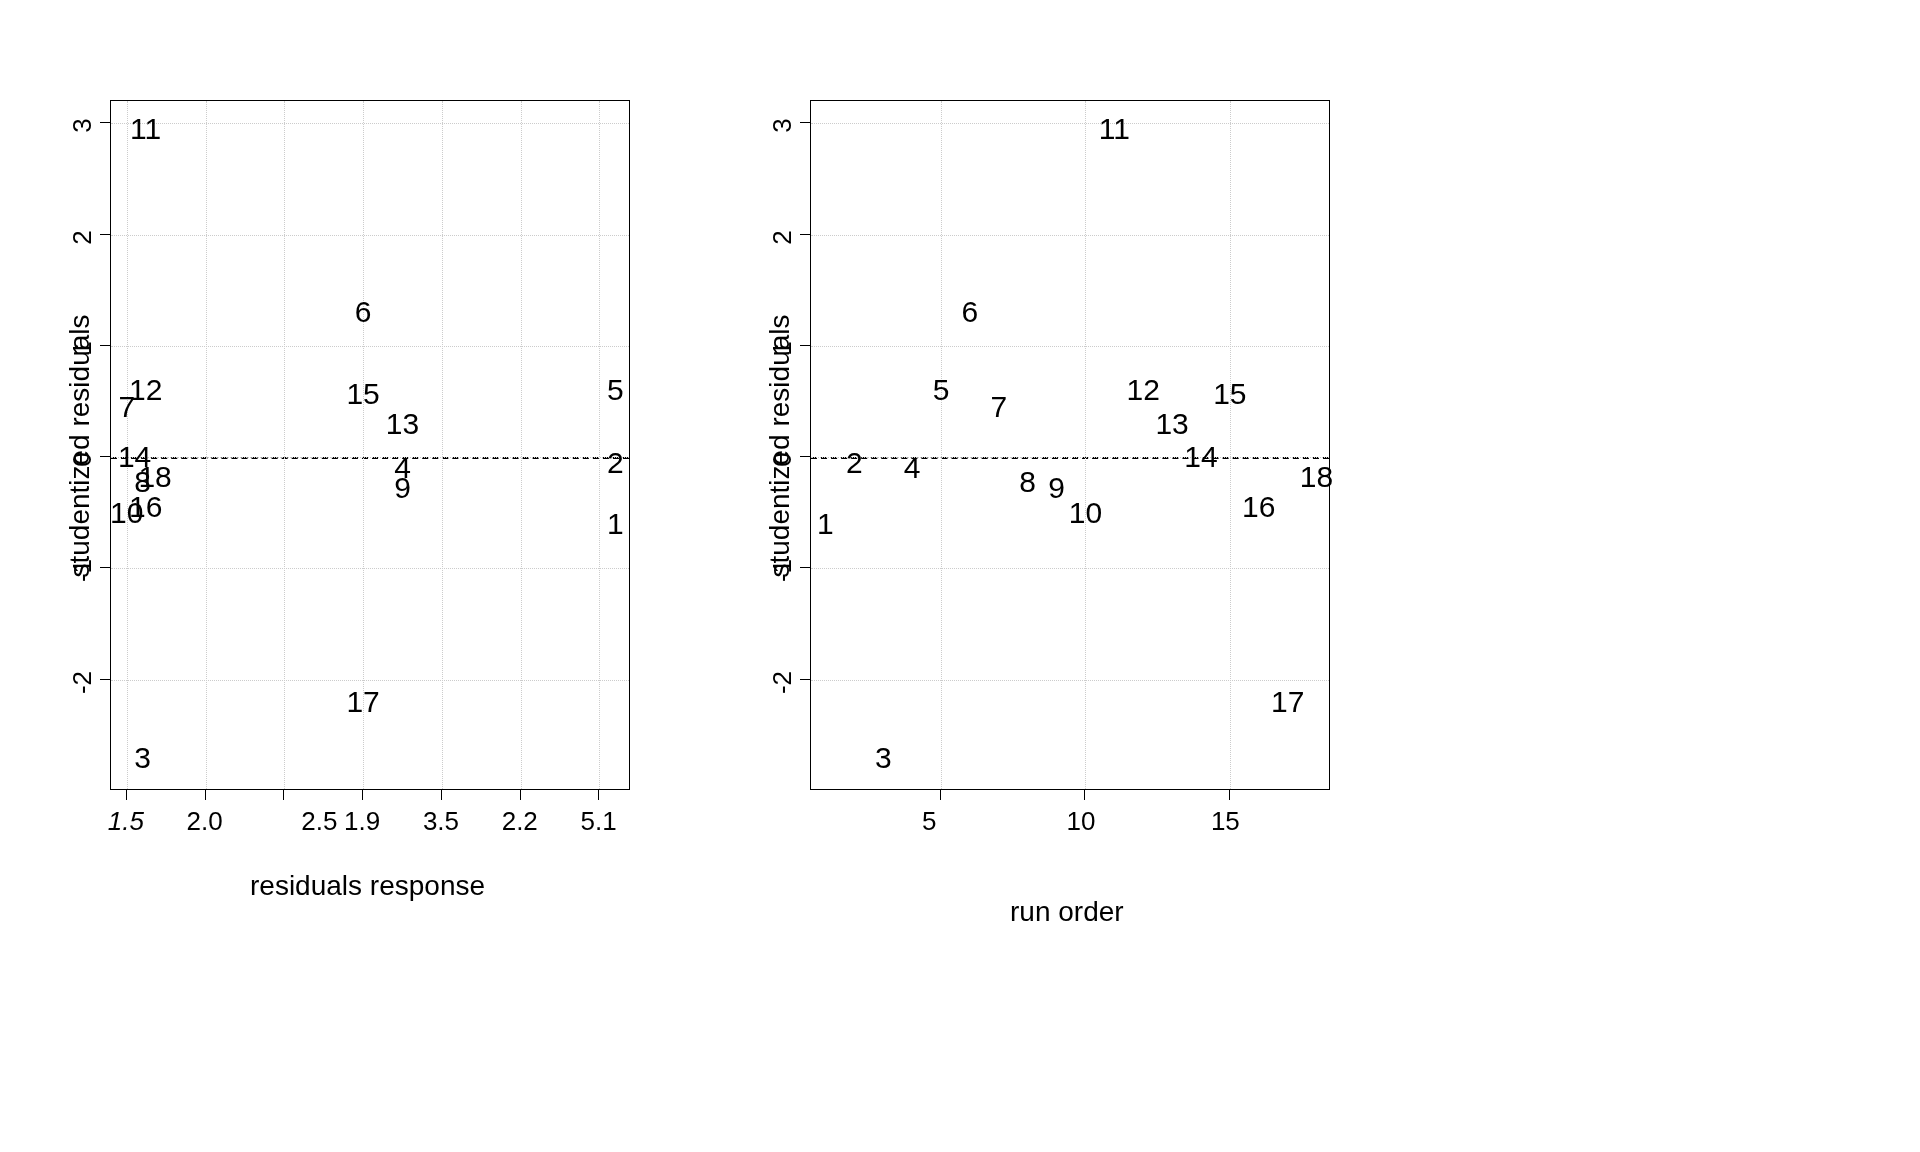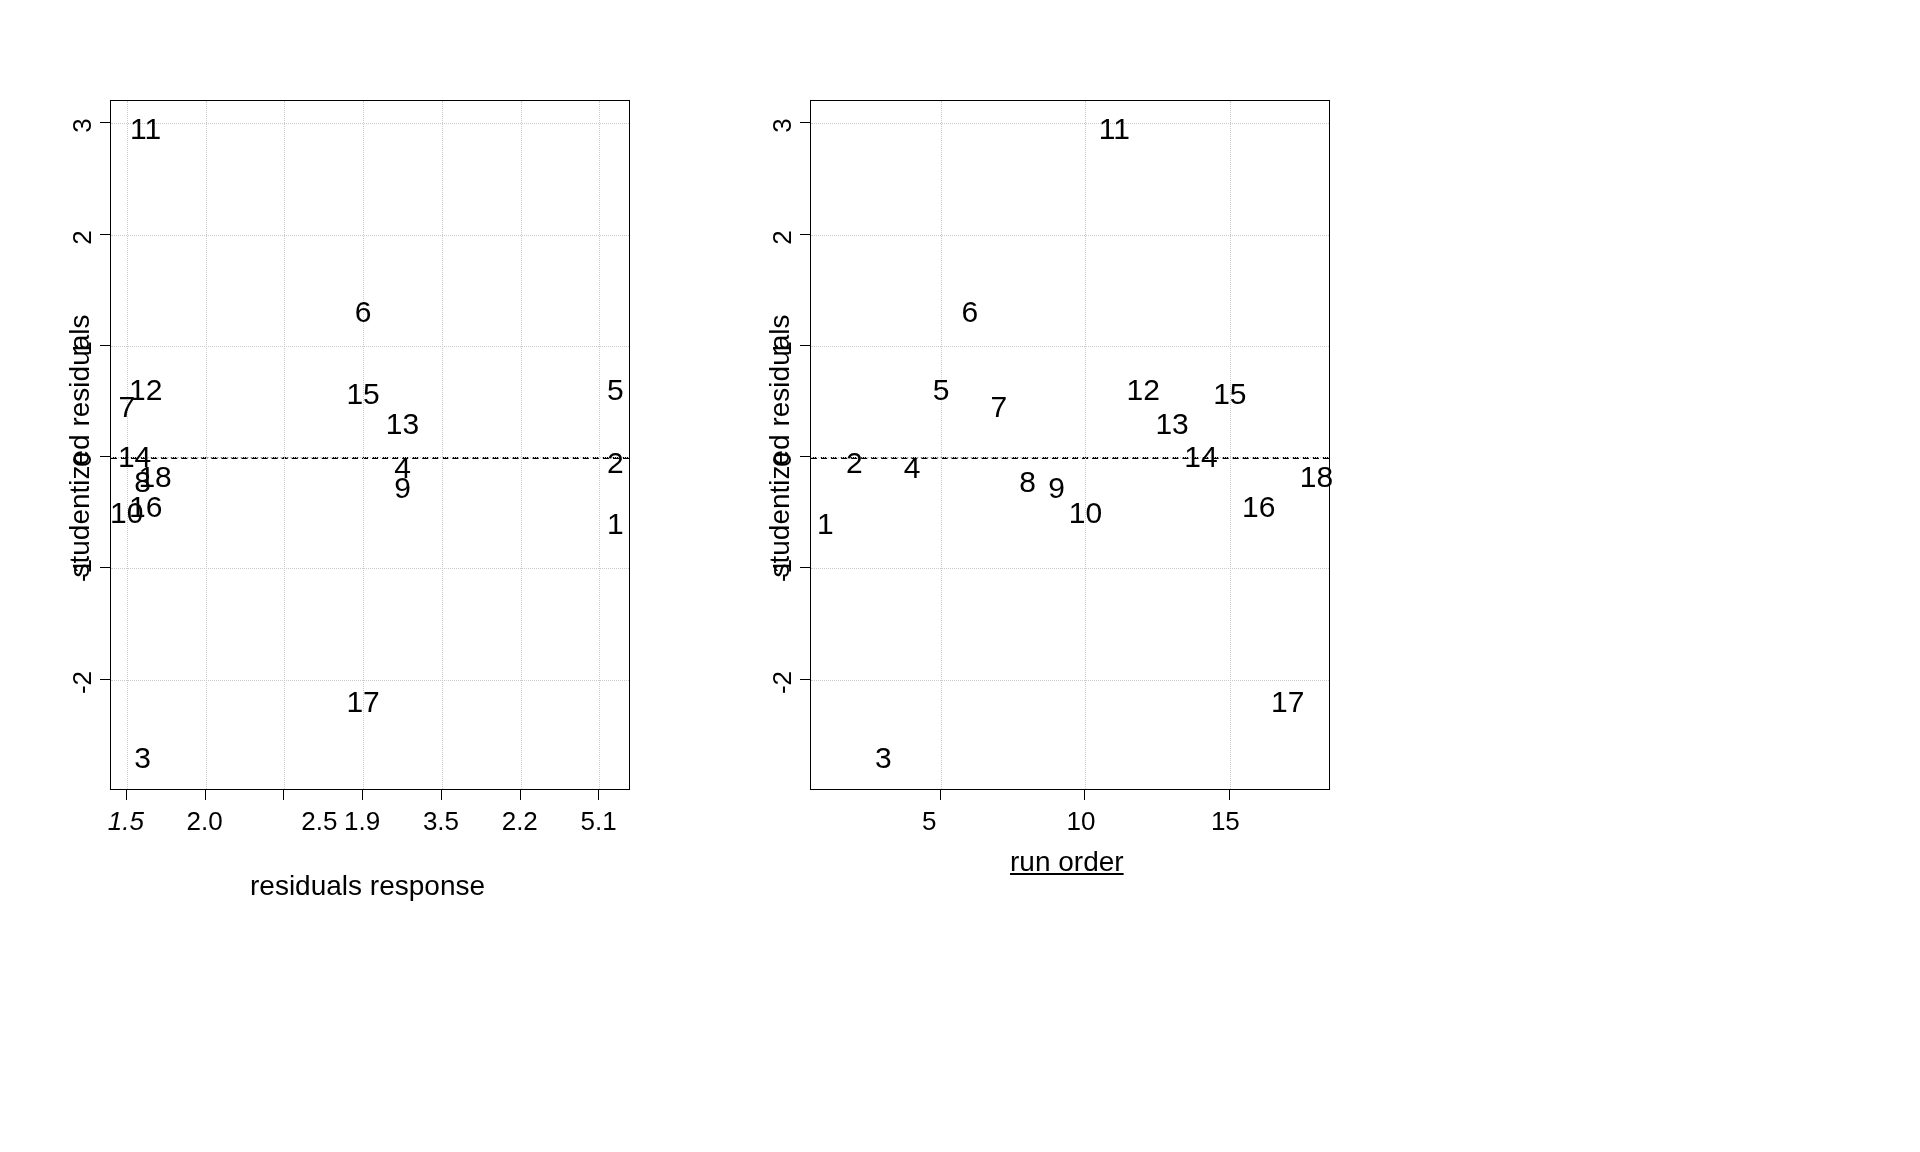--- a/index.html
+++ b/index.html
@@ -146,21 +146,21 @@
       <div class="point-label" style="left: 303.333px; top: 27.8226px;">11</div>
       <div class="point-label" style="left: 332.222px; top: 289.355px;">12</div>
       <div class="point-label" style="left: 361.111px; top: 322.742px;">13</div>
       <div class="point-label" style="left: 390px; top: 356.129px;">14</div>
       <div class="point-label" style="left: 418.889px; top: 292.694px;">15</div>
       <div class="point-label" style="left: 447.778px; top: 406.21px;">16</div>
       <div class="point-label" style="left: 476.667px; top: 600.968px;">17</div>
       <div class="point-label" style="left: 505.556px; top: 376.161px;">18</div>
     </div>
   <div class="axis-label-y" style="left:630px; top:430px; width:300px;">studentized residuals</div>
-  <div class="axis-label-x" style="left:1010px; top:846px;text-decoration:underline;">run order</div>
+  <div class="axis-label-x" style="left:1010px; top:896px;">run order</div>
 
 <div class="tick-mark-x" style="left: 125.758px; top: 790px;"></div>
     <div class="tick-label-x" style="left: 107.758px; top: 806px; font-style: italic;">1.5</div>
     <div class="tick-mark-x" style="left: 204.545px; top: 790px;"></div>
     <div class="tick-label-x" style="left: 186.545px; top: 806px;">2.0</div>
     <div class="tick-mark-x" style="left: 283.333px; top: 790px;"></div>
     <div class="tick-label-x" style="left: 265.333px; top: 806px; margin-left: 36px;">2.5</div>
     <div class="tick-mark-x" style="left: 362.121px; top: 790px;"></div>
     <div class="tick-label-x" style="left: 344.121px; top: 806px;">1.9</div>
     <div class="tick-mark-x" style="left: 440.909px; top: 790px;"></div>

